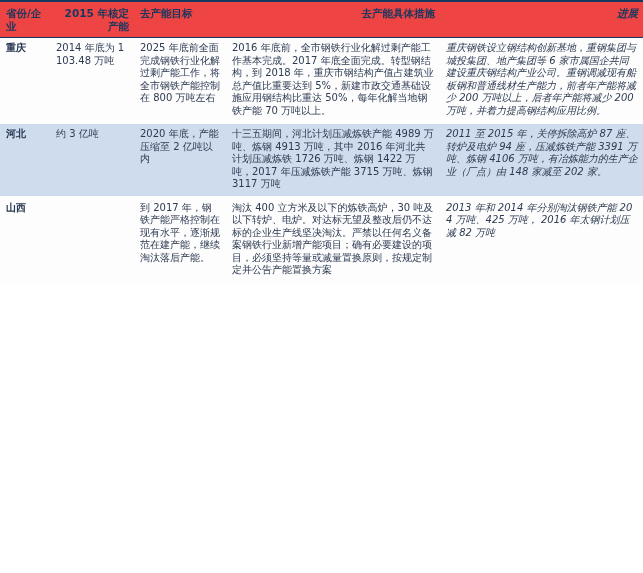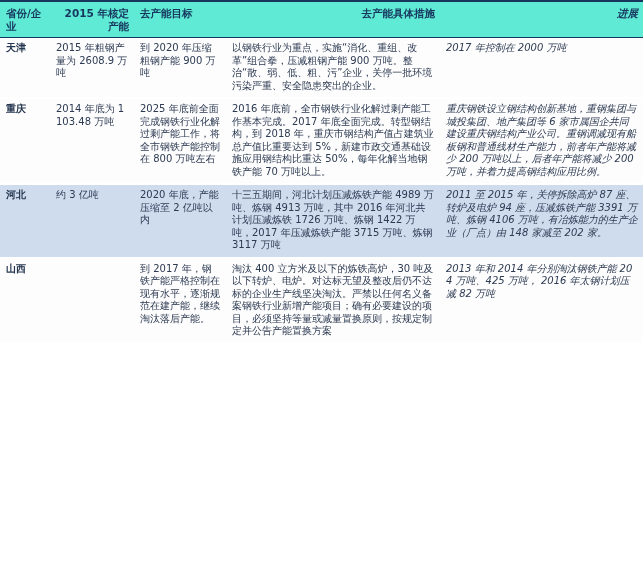--- a/index.html
+++ b/index.html
@@ -36,21 +36,21 @@
     padding:4px 5px 5px 6px;
     box-sizing:border-box;
     word-break:break-all;
   }
   .c1{width:50px;}
   .c2{width:84px;}
   .c3{width:92px;}
   .c4{width:214px;}
   .c5{width:203px;font-style:italic;}
   .thead .cell{
-    background:#5eead4;
+    background:#ef4444;
     color:#17375e;
     font-weight:bold;
     font-size:10.5px;
     border-bottom:1px solid #17375e;
     padding-top:5px;padding-bottom:5px;
   }
   .thead .c2,.thead .c4,.thead .c5{text-align:right;}
   .r-blue .cell{background:#cfdcee;}
   .r-white .cell{background:#fdfdfd;}
   .body-row .cell{border-bottom:2px solid #ffffff;}
@@ -68,27 +68,20 @@
 
     <div class="row thead">
       <div class="cell c1">省份/企业</div>
       <div class="cell c2">2015 年核定产能</div>
       <div class="cell c3">去产能目标</div>
       <div class="cell c4">去产能具体措施</div>
       <div class="cell c5">进展</div>
     </div>
 
 
-    <div class="row body-row r-white">
-      <div class="cell c1 region">天津</div>
-      <div class="cell c2">2015 年粗钢产量为 2608.9 万吨</div>
-      <div class="cell c3">到 2020 年压缩粗钢产能 900 万吨</div>
-      <div class="cell c4">以钢铁行业为重点，实施“消化、重组、改革”组合拳，压减粗钢产能 900 万吨。整治“散、弱、低、粗、污”企业，关停一批环境污染严重、安全隐患突出的企业。</div>
-      <div class="cell c5">2017 年控制在 2000 万吨</div>
-    </div>
 
 
     <div class="row body-row r-white">
       <div class="cell c1 region">重庆</div>
       <div class="cell c2">2014 年底为 1103.48 万吨</div>
       <div class="cell c3">2025 年底前全面完成钢铁行业化解过剩产能工作，将全市钢铁产能控制在 800 万吨左右</div>
       <div class="cell c4">2016 年底前，全市钢铁行业化解过剩产能工作基本完成。2017 年底全面完成。转型钢结构，到 2018 年，重庆市钢结构产值占建筑业总产值比重要达到 5%，新建市政交通基础设施应用钢结构比重达 50%，每年化解当地钢铁产能 70 万吨以上。</div>
       <div class="cell c5">重庆钢铁设立钢结构创新基地，重钢集团与城投集团、地产集团等 6 家市属国企共同建设重庆钢结构产业公司。重钢调减现有船板钢和普通线材生产能力，前者年产能将减少 200 万吨以上，后者年产能将减少 200 万吨，并着力提高钢结构应用比例。</div>
     </div>
 

